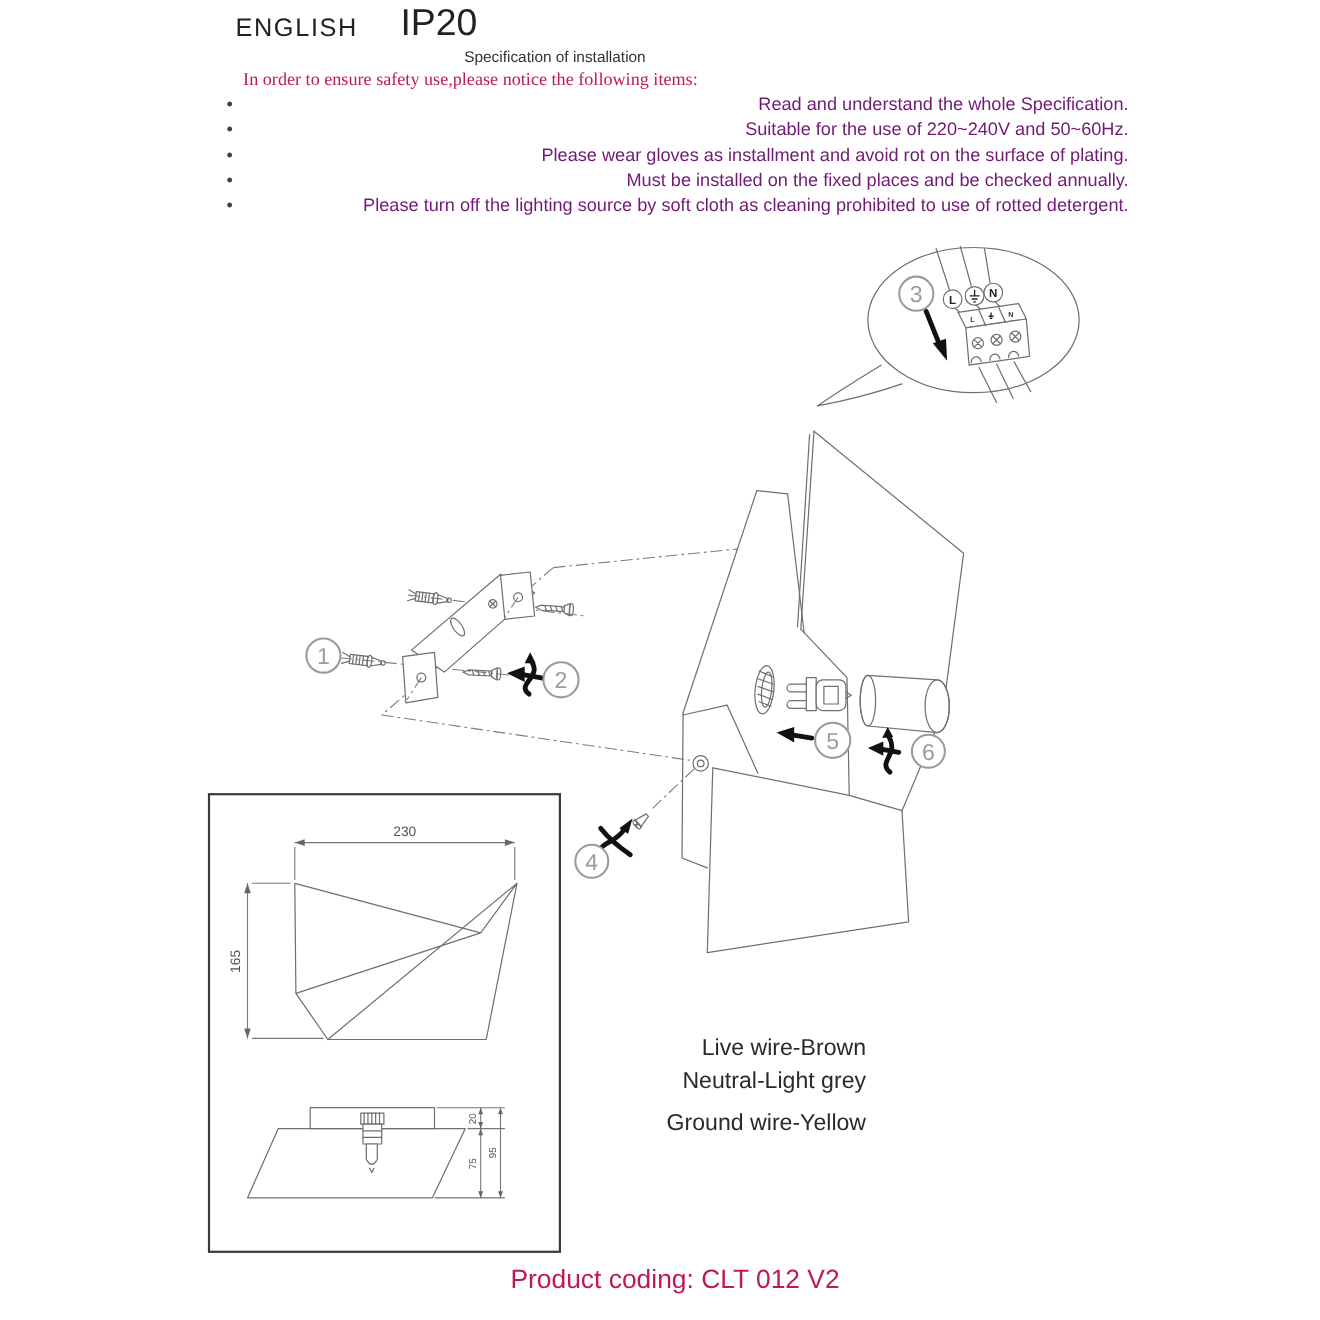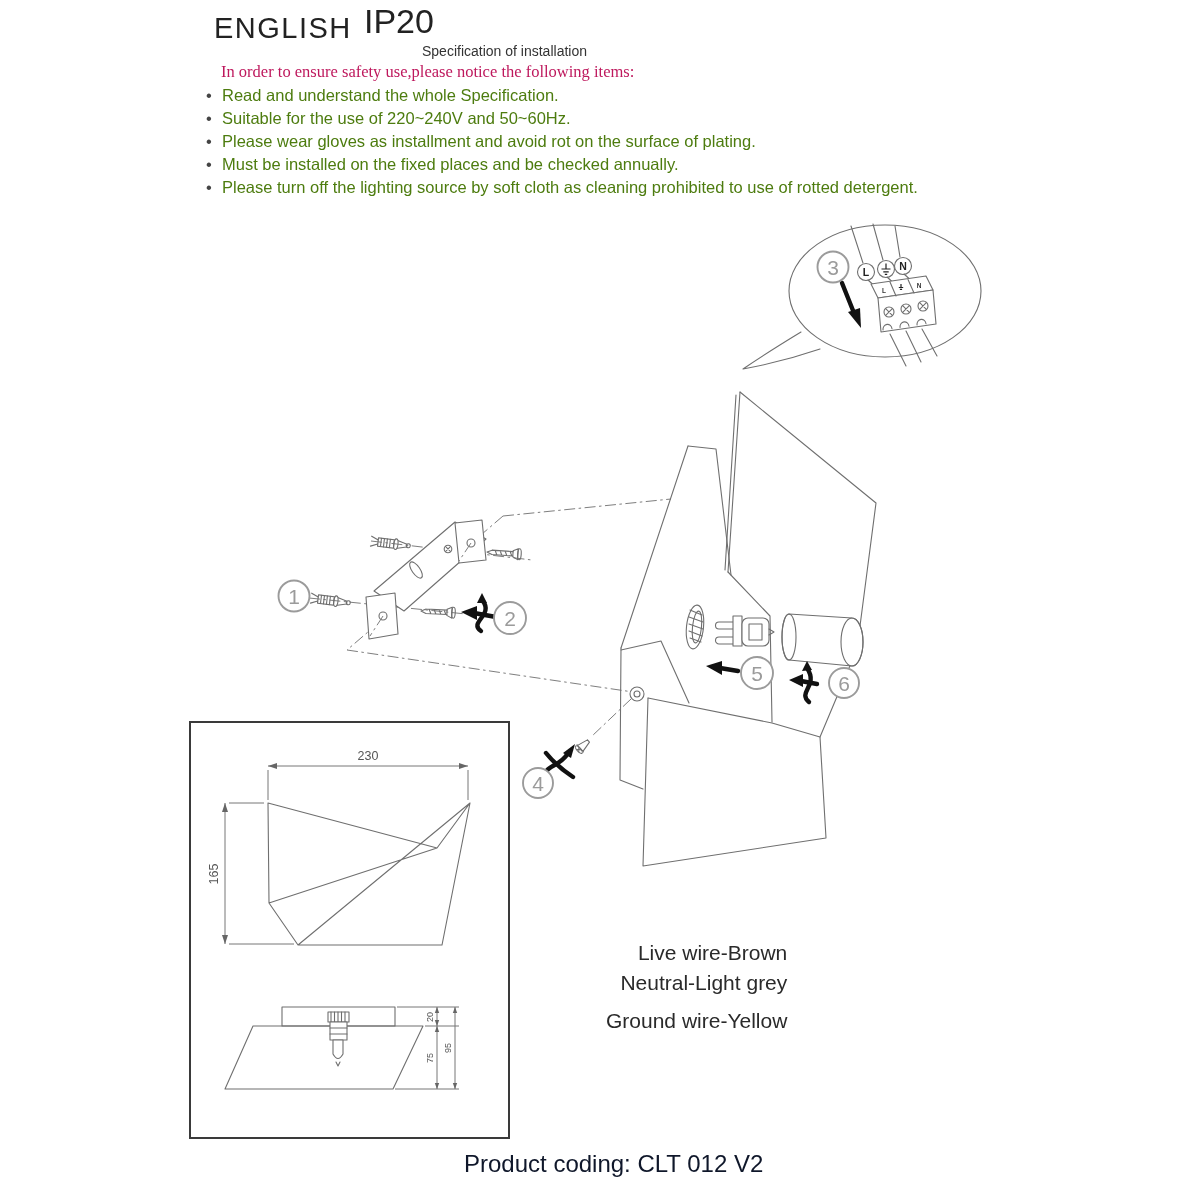--- a/index.html
+++ b/index.html
@@ -1,27 +1,27 @@
 <!DOCTYPE html>
 <html><head>
 <meta charset="utf-8">
 <style>
   html,body{margin:0;padding:0;background:#fff;}
   body{width:1200px;height:1200px;position:relative;font-family:"Liberation Sans",sans-serif;color:#2b2b2b;overflow:hidden;}
   .abs{position:absolute;}
-  .lang{left:214px;top:12px;font-size:29px;letter-spacing:1.5px;color:#222;}
+  .lang{left:214px;top:12px;font-size:23px;letter-spacing:1.5px;color:#222;}
   .ip{left:364px;top:2px;font-size:34px;color:#222;}
   .subtitle{left:422px;top:43px;font-size:14px;color:#333;}
   .intro{left:221px;top:62px;font-size:16.5px;color:#be185d;font-family:Liberation Serif, serif;}
   .speclist{left:206px;top:84px;width:820px;}
-  .specitem{position:relative;padding-left:16px;font-size:16.5px;line-height:22.9px;color:#4d7c0f;}
+  .specitem{position:relative;padding-left:16px;font-size:16.5px;line-height:22.9px;color:#701a75;text-align:right;}
   .specitem::before{content:"\2022";position:absolute;left:0;top:0;color:#444;}
   .wiring{left:606px;top:938px;font-size:21px;line-height:30px;color:#2a2a2a;text-align:right;}
   .wiring .gap{margin-top:8px;}
-  .footer{left:464px;top:1150px;font-size:24px;color:#0f172a;}
+  .footer{left:464px;top:1150px;font-size:24px;color:#be185d;}
   svg{position:absolute;left:0;top:0;}
   .ln{stroke:#6f6f6f;stroke-width:1.1;fill:none;stroke-linecap:round;stroke-linejoin:round;}
   .lnw{stroke:#6f6f6f;stroke-width:1.1;fill:#fff;stroke-linejoin:round;}
   .lnd{stroke:#7e7e7e;stroke-width:1;fill:none;stroke-dasharray:11 3.5 2.5 3.5;}
   .dimln{stroke:#777;stroke-width:1;fill:none;}
   .dimhd{fill:#666;stroke:none;}
   .dimtx{fill:#555;font-size:12.5px;}
   .dimtx-s{fill:#555;font-size:9px;}
   .bold{stroke:#111;stroke-width:4.4;fill:none;stroke-linecap:round;}
   .boldhd{fill:#111;stroke:none;}

